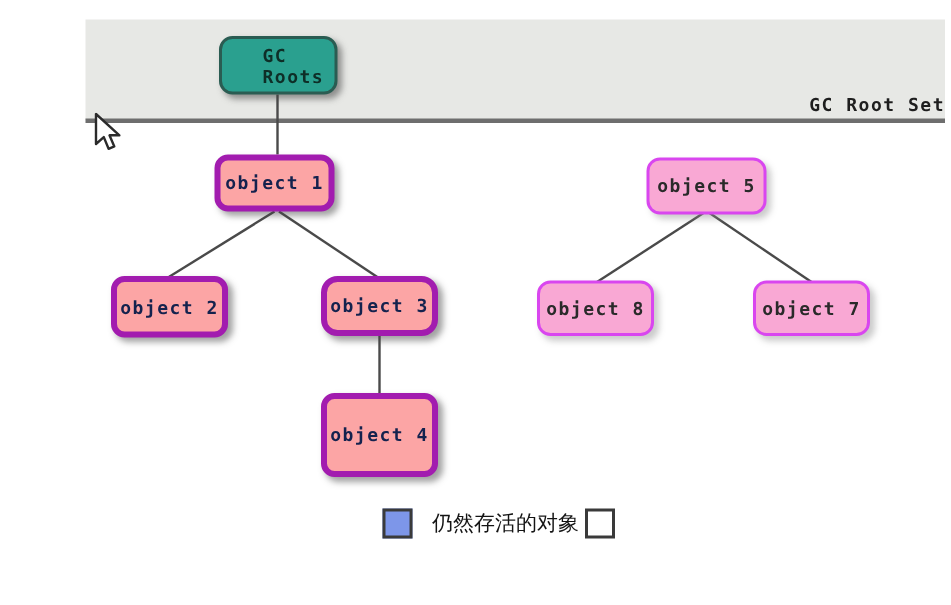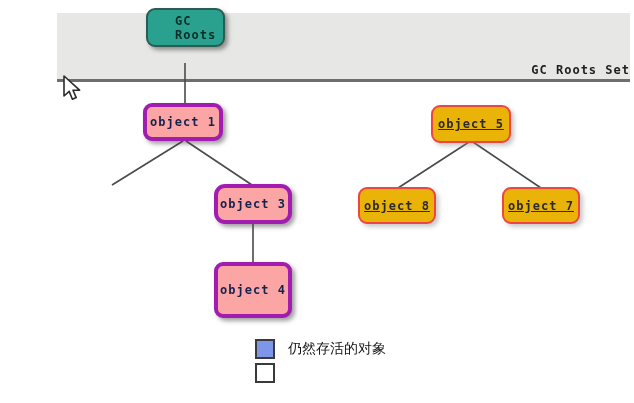--- a/index.html
+++ b/index.html
@@ -42,37 +42,36 @@
   }
   .node.root{
     background:#2aa08f;border:2px solid #2a5c52;color:#0e2e27;
     box-shadow:3px 3px 4px rgba(70,70,70,.55);
   }
   .node.alive{
     background:#fca5a5;border:4px solid #a21caf;color:#14224e;
     box-shadow:3px 3px 4px rgba(70,70,70,.5);
   }
   .node.dead{
-    background:#eab308;border:2px solid #ef4444;color:#2a2a2a;
+    background:#f9a8d4;border:2px solid #d946ef;color:#2a2a2a;
     box-shadow:3px 3px 4px rgba(140,140,140,.45);
-    text-decoration:underline;
   }
-  .n-gc{left:146px;top:8px;width:79px;height:39px;padding-left:27px;}
+  .n-gc{left:146px;top:24px;width:79px;height:39px;padding-left:27px;}
   .n-o1{left:143px;top:103px;width:80px;height:38px;}
   .n-o2{left:74px; top:184px;width:78px;height:41px;}
   .n-o3{left:214px;top:184px;width:78px;height:40px;border-radius:11px;}
   .n-o4{left:214px;top:262px;width:78px;height:56px;}
   .n-o5{left:431px;top:105px;width:80px;height:38px;}
   .n-o6{left:358px;top:187px;width:78px;height:37px;}
   .n-o7{left:502px;top:187px;width:78px;height:37px;}
 
   
   .legend{
     position:absolute;left:255px;top:339px;z-index:2;
-    display:flex;flex-direction:column;gap:4px;
+    display:flex;flex-direction:row;gap:4px;
   }
   .legend-row{display:flex;align-items:center;gap:13px;}
   .swatch{
     width:16px;height:16px;border:2px solid #3a3a3a;box-sizing:content-box;
   }
   .swatch.alive-sw{background:#7d96e9;}
   .swatch.dead-sw{background:#ffffff;}
   .legend-label{
     font:14px "Liberation Sans", sans-serif;
     color:#141414;
@@ -81,33 +80,34 @@
   
   .cursor{position:absolute;left:62px;top:75px;z-index:3;}
 </style>
 </head>
 <body>
 
 <div class="stage">
 
   <div class="root-band"></div>
   <div class="root-line"></div>
-  <div class="root-set-label">GC Roots Set</div>
+  <div class="root-set-label">GC Root Set</div>
 
   <svg class="edges" width="634" height="403" viewBox="0 0 634 403">
     <line x1="185" y1="63" x2="185" y2="103" stroke="#4a4a4a" stroke-width="1.6"></line>
     <line x1="183" y1="141" x2="112" y2="185" stroke="#4a4a4a" stroke-width="1.6"></line>
     <line x1="186" y1="141" x2="252" y2="185" stroke="#4a4a4a" stroke-width="1.6"></line>
     <line x1="253" y1="224" x2="253" y2="263" stroke="#4a4a4a" stroke-width="1.6"></line>
     <line x1="469" y1="142" x2="398" y2="188" stroke="#4a4a4a" stroke-width="1.6"></line>
     <line x1="473" y1="142" x2="541" y2="188" stroke="#4a4a4a" stroke-width="1.6"></line>
   </svg>
 
   <div class="node root n-gc">GC Roots</div>
   <div class="node alive n-o1">object 1</div>
+  <div class="node alive n-o2">object 2</div>
   <div class="node alive n-o3">object 3</div>
   <div class="node alive n-o4">object 4</div>
   <div class="node dead n-o5">object 5</div>
   <div class="node dead n-o6">object 8</div>
   <div class="node dead n-o7">object 7</div>
 
   <div class="legend">
     <div class="legend-row">
       <span class="swatch alive-sw"></span>
       <span class="legend-label">仍然存活的对象</span>

